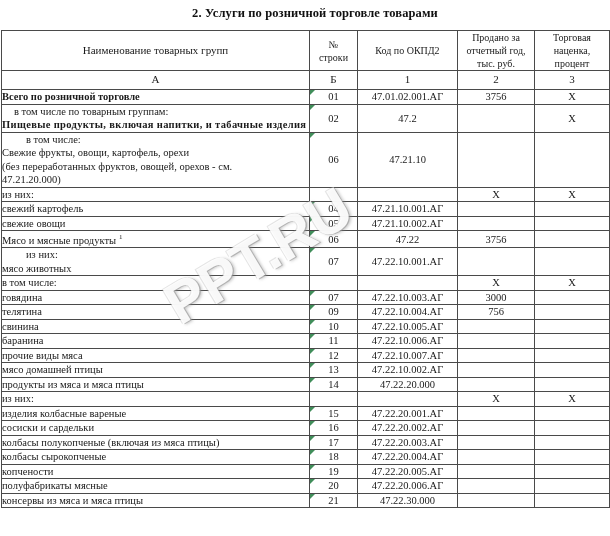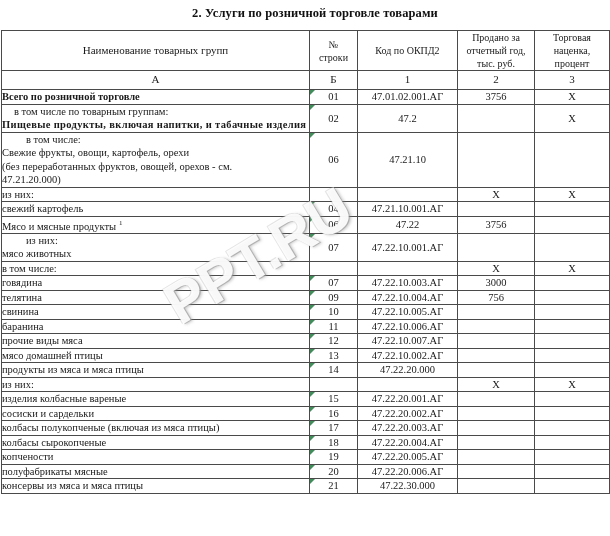--- a/index.html
+++ b/index.html
@@ -226,20 +226,29 @@
         <tr>
           <td class="name i2">
             <span class="sub-line">свежий картофель</span>
           </td>
           <td class="num flag">04</td>
           <td class="code">47.21.10.001.АГ</td>
           <td class="val"></td>
           <td class="mark"></td>
         </tr>
         <tr>
+          <td class="name i2">
+            <span class="sub-line">свежие овощи</span>
+          </td>
+          <td class="num flag">05</td>
+          <td class="code">47.21.10.002.АГ</td>
+          <td class="val"></td>
+          <td class="mark"></td>
+        </tr>
+        <tr>
           <td class="name i0">
             <span class="sub-line">Мясо и мясные продукты<span class="foot-sup">1</span></span>
           </td>
           <td class="num flag">06</td>
           <td class="code">47.22</td>
           <td class="val">3756</td>
           <td class="mark"></td>
         </tr>
         <tr>
           <td class="name i2">

